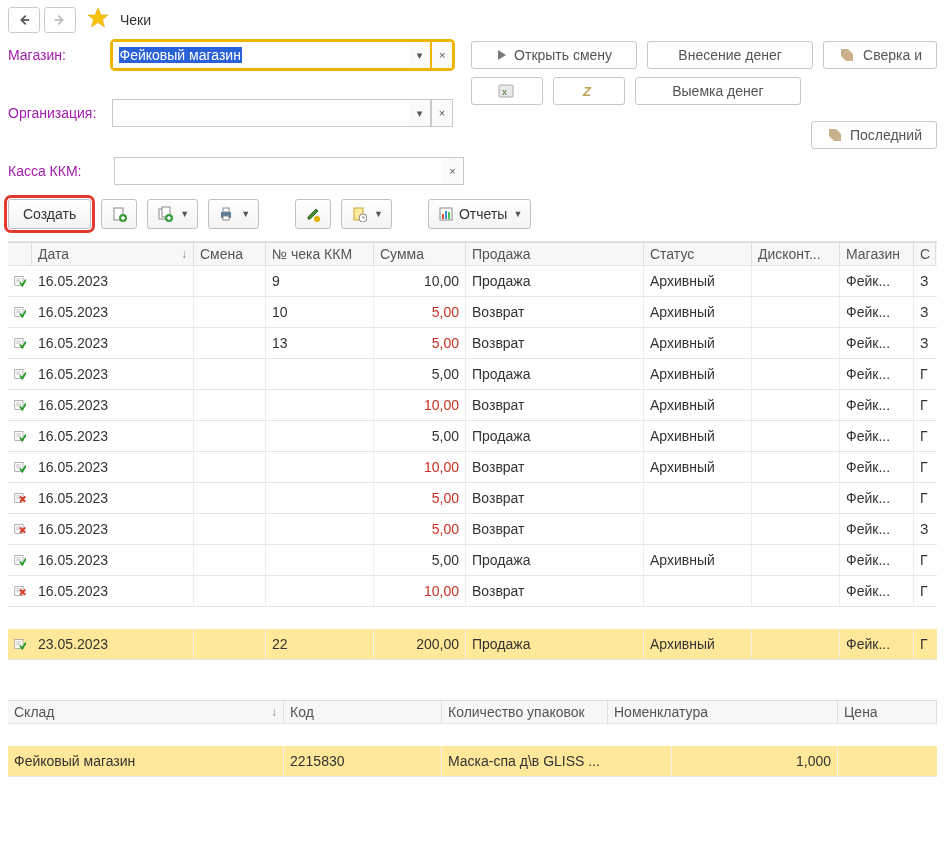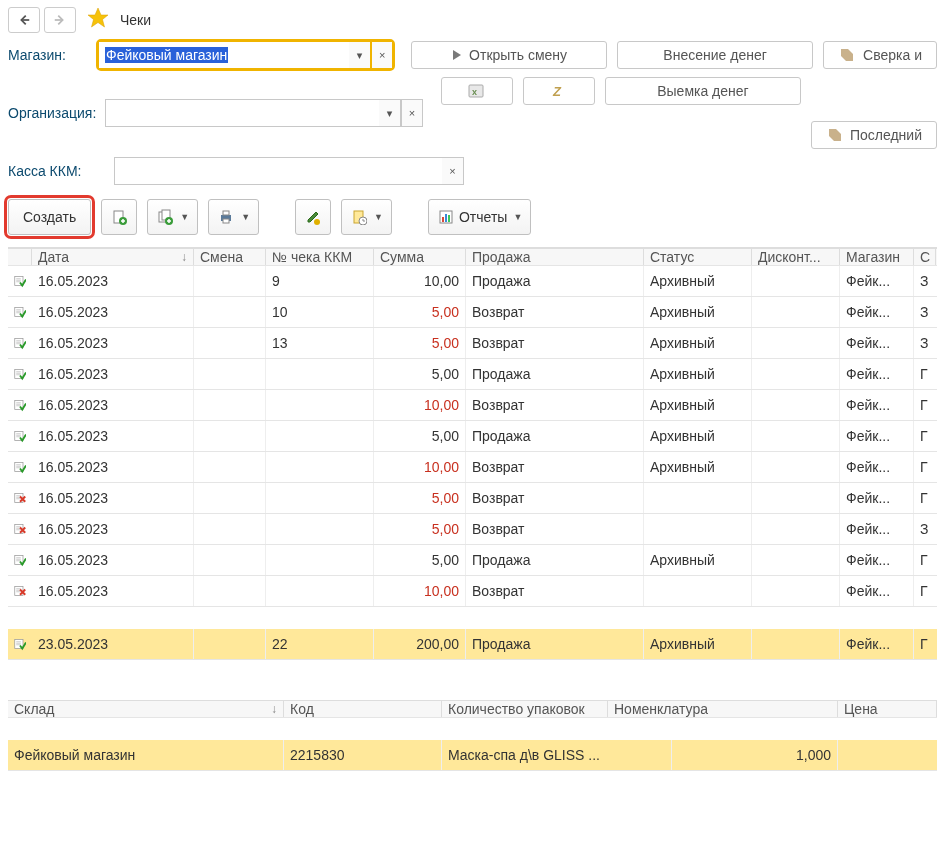--- a/index.html
+++ b/index.html
@@ -40,21 +40,21 @@
     color: #333;
   }
   .filter-row {
     display: flex;
     align-items: center;
     padding: 4px 8px;
     gap: 4px;
   }
   .filter-label {
     width: 102px;
-    color: #0c4a6e;
+    color: #a21caf;
     font-size: 14px;
   }
   .combo {
     display: flex;
     align-items: stretch;
     height: 28px;
   }
   .combo.highlight {
     border-radius: 3px;
     outline: 2px solid #f0b400;
@@ -97,31 +97,31 @@
     display: inline-flex;
     align-items: center;
     justify-content: center;
     gap: 6px;
     padding: 0 14px;
     color: #555;
     font-size: 14px;
     cursor: pointer;
     white-space: nowrap;
   }
-  .big-btn.fixed { width: 196px; justify-content: center; }
+  .big-btn.fixed { width: 166px; justify-content: center; }
   .big-btn.sm { width: 72px; padding:0; }
   .right-buttons { display:flex; gap:10px; margin-left:14px; flex:1; }
   .toolbar {
     display:flex;
     align-items:center;
     padding: 10px 8px 8px 8px;
     gap: 10px;
   }
   .tbtn {
-    height: 36px;
+    height: 30px;
     border: 1px solid #c0c0c0;
     border-radius: 3px;
     background: linear-gradient(#fff,#f3f3f3);
     display:inline-flex; align-items:center; justify-content:center;
     padding: 0 8px;
     cursor:pointer;
     gap:4px;
     font-size:14px;
     color:#333;
   }
@@ -136,21 +136,21 @@
     border-top: 1px solid #ddd;
   }
   .grid-header, .grid-row, .grid2-header, .grid2-row {
     display:flex;
     border-bottom: 1px solid #e5e5e5;
     align-items:center;
   }
   .grid-header, .grid2-header {
     background: #f7f7f7;
     color:#555;
-    height: 18px;
+    height: 24px;
     border-top:1px solid #ddd;
     align-items:flex-end;
   }
   .grid-row { height: 31px; }
   .grid2-row { height: 31px; }
   .cell {
     padding: 0 6px;
     overflow:hidden;
     text-overflow: ellipsis;
     white-space: nowrap;

